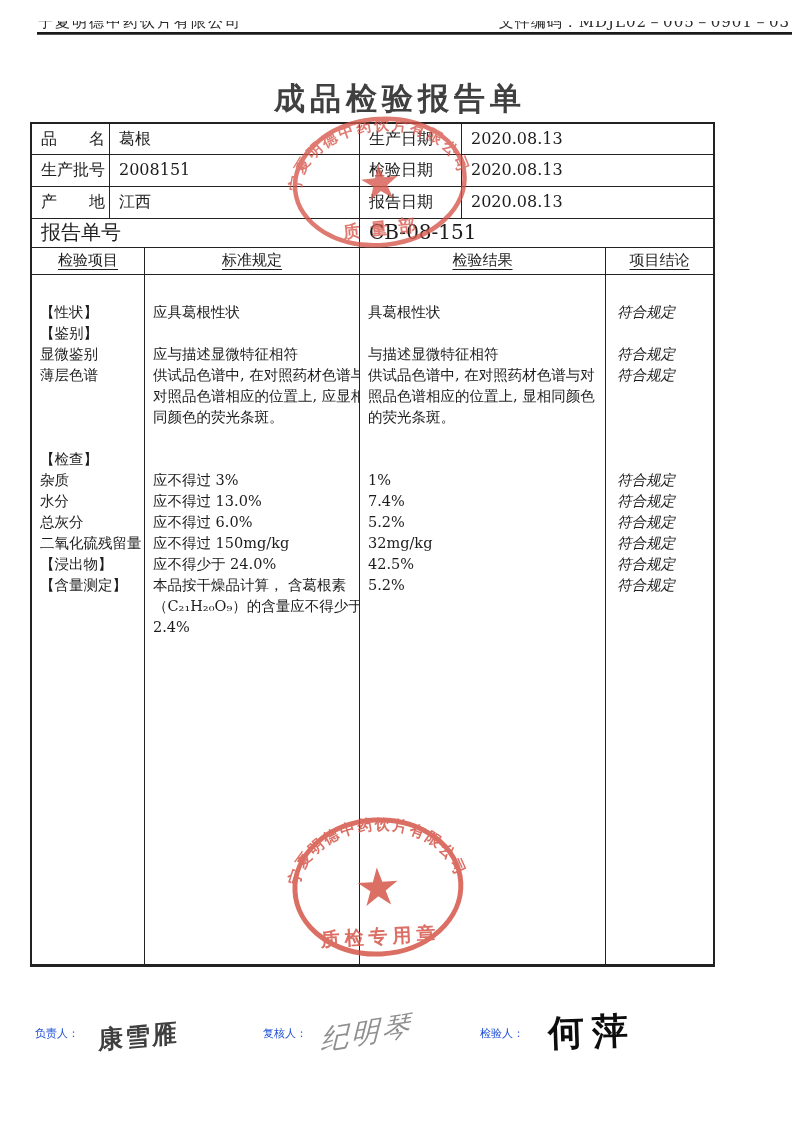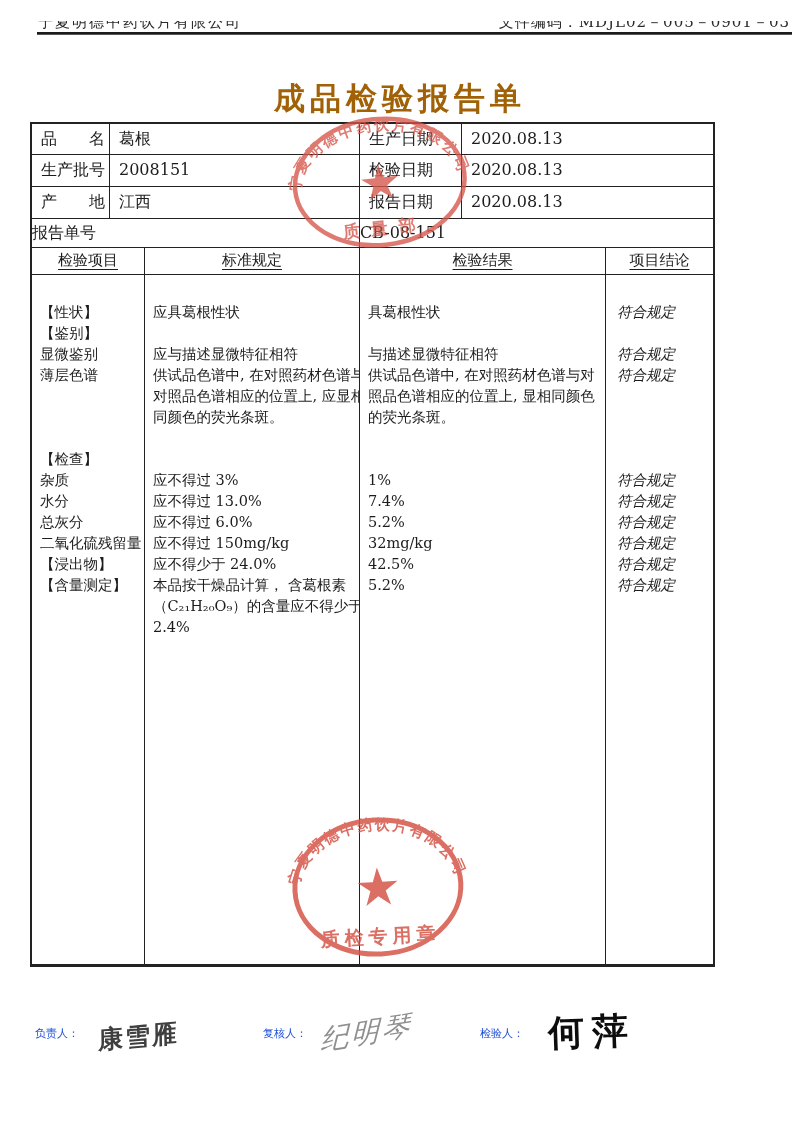--- a/index.html
+++ b/index.html
@@ -12,37 +12,37 @@
               background:#1b1b1b; border-bottom:1px solid #555; }
   .hdr-clip { position:absolute; top:21px; height:11px; overflow:hidden; color:#2a2a2a; }
   .hdr-clip > span { display:block; margin-top:-8px; font-size:15px; letter-spacing:2px;
                      white-space:nowrap; }
   .hdr-left  { left:38px; width:330px; }
   .hdr-right { right:10px; width:340px; text-align:right; }
   .hdr-right > span { letter-spacing:1px; }
 
   
   .title { position:absolute; top:78px; left:0; width:100%; text-align:center;
-           font-size:31px; font-weight:bold; letter-spacing:5px; color:#a16207; }
+           font-size:31px; font-weight:bold; letter-spacing:5px; color:#404040; }
 
   
   .tbl { position:absolute; left:30px; top:122px; width:685px;
          border:2px solid #222; background:transparent; }
   .row { display:grid; border-bottom:1.5px solid #222; }
   .row:last-child { border-bottom:none; }
   .cell { border-right:1.5px solid #222; overflow:hidden; white-space:nowrap; }
   .cell:last-child { border-right:none; }
 
   .info-row { grid-template-columns:78px 250px 102px auto; height:31px; }
   .info-row .cell { font-size:16px; line-height:29px; padding-left:9px; }
   .r2 { height:32px; } .r2 .cell, .r3 .cell { line-height:30px; }
   .r3 { height:32px; }
 
   .rep-row { grid-template-columns:328px auto; height:29px; }
-  .rep-row .cell { font-size:16px; line-height:27px; }
+  .rep-row .cell { font-size:20px; line-height:27px; padding-left:9px; }
 
   .head-row { grid-template-columns:113px 215px 246px auto; height:27px; }
   .head-row .cell { text-align:center; font-size:15px; line-height:25px; }
   .head-row .u { text-decoration:underline; text-underline-offset:4px; }
 
   .body-row { display:grid; grid-template-columns:113px 215px 246px auto;
               height:690px; position:relative; border-bottom:1.5px solid #222; }
   .bcol { border-right:1.5px solid #222; padding:6px 6px 0 8px;
           font-size:14.5px; overflow:hidden; }
   .bcol:nth-child(4) { border-right:none; padding-left:11px;font-style:italic; }

